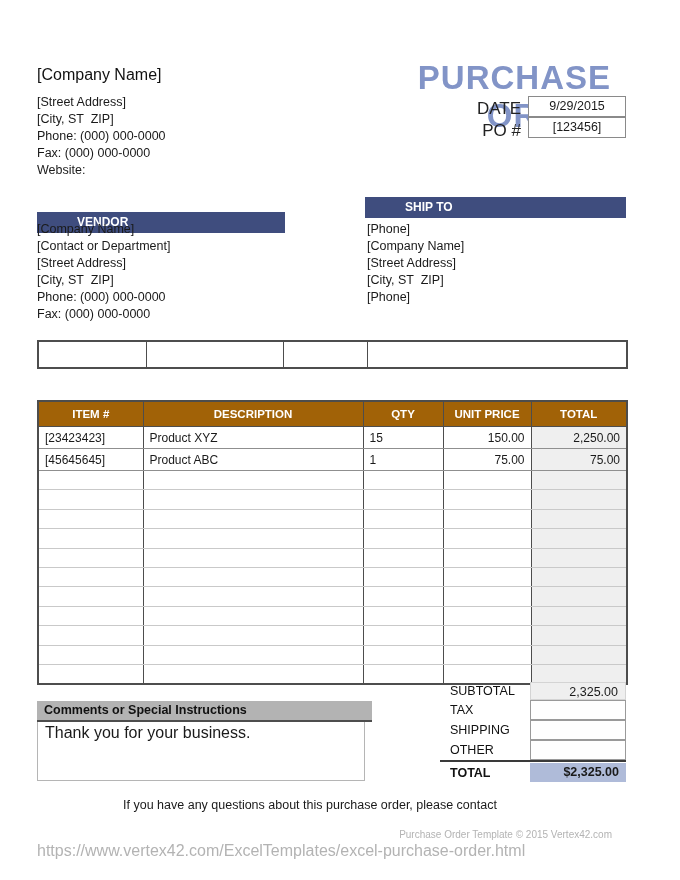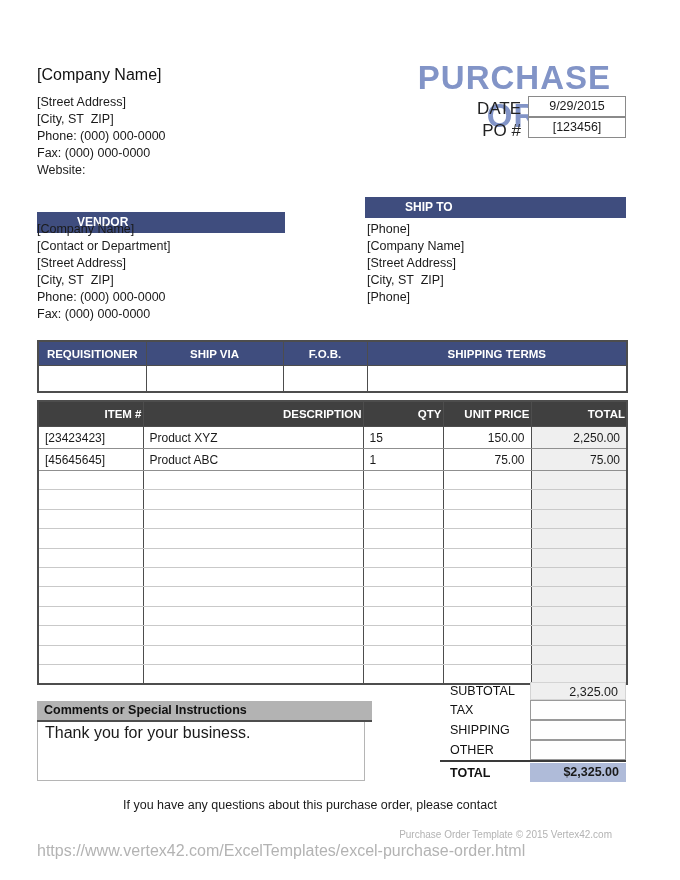--- a/index.html
+++ b/index.html
@@ -27,22 +27,22 @@
   .ship-table{left:37px;top:340px;}
   .ship-table table{width:589px;border:2px solid #4D4D4D;}
   .ship-table th{background:#3F4D7E;color:#fff;font-size:11.5px;font-weight:bold;
                  height:21px;border:1px solid #4D4D4D;border-top:none;}
   .ship-table th + th{border-left:1px solid rgba(255,255,255,0.3);}
   .ship-table td{height:23px;border:1px solid #4D4D4D;background:#fff;}
 
   
   .items-table{left:37px;top:400px;}
   .items-table table{width:589px;border:2px solid #4D4D4D;}
-  .items-table th{background:#404040;color:#fff;font-size:11.5px;font-weight:bold;
-                  height:22px;border:1px solid #4D4D4D;border-top:none;text-align:right;}
+  .items-table th{background:#a16207;color:#fff;font-size:11.5px;font-weight:bold;
+                  height:22px;border:1px solid #4D4D4D;border-top:none;}
   .items-table th + th{border-left:1px solid rgba(255,255,255,0.3);}
   .items-table td{border-left:1px solid #4D4D4D;border-right:1px solid #4D4D4D;
                   font-size:12px;background:#fff;padding:0 6px;overflow:hidden;}
   .items-table tr.data td{height:21px;border-bottom:1px solid #8f8f8f;}
   .items-table tr.empty td{height:18.4px;border-bottom:1px solid #C9C9C9;}
   .items-table td.c{text-align:left;}
   .items-table td.r{text-align:right;}
   .items-table td.shade{background:#EFEFEF;}
 
   
@@ -111,26 +111,20 @@
 
   <div class="abs ship-table">
     <table>
       <colgroup>
           <col style="width:108px">
           <col style="width:137px">
           <col style="width:84px">
           <col style="width:260px">
         </colgroup>
       <tbody>
-          <tr>
-        <th>REQUISITIONER</th>
-        <th>SHIP VIA</th>
-        <th>F.O.B.</th>
-        <th>SHIPPING TERMS</th>
-      </tr>
       <tr>
         <td></td>
         <td></td>
         <td></td>
         <td></td>
       </tr>
     </tbody>
       </table>
   </div>
 

